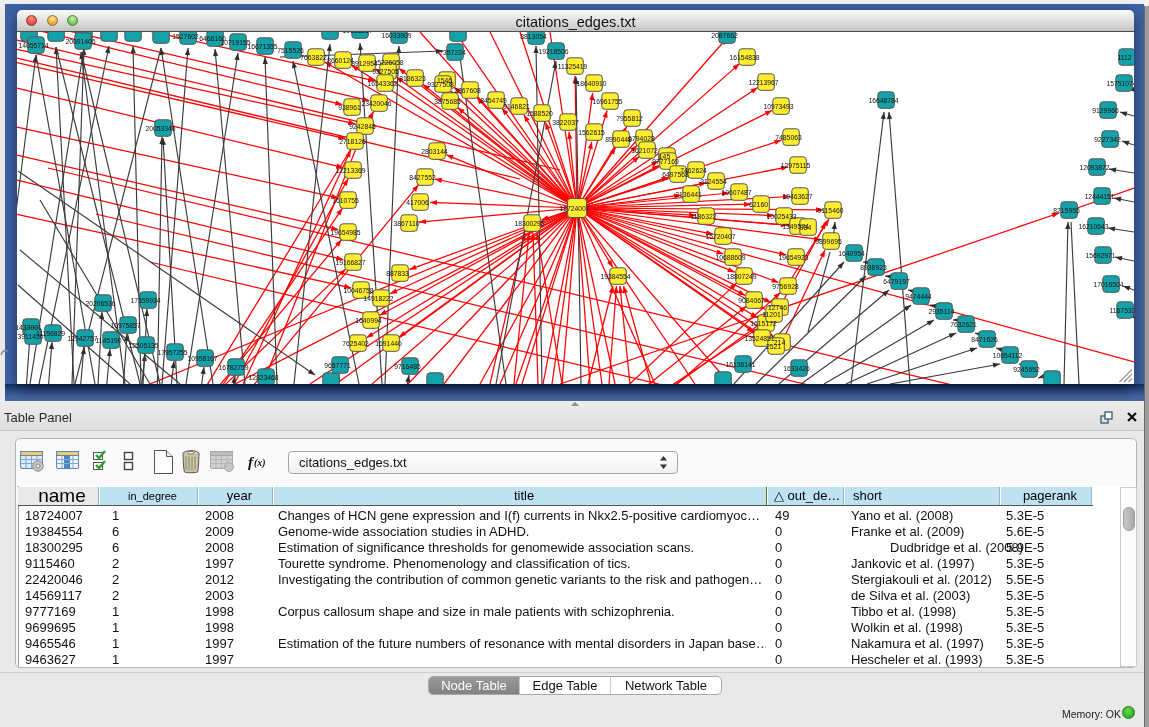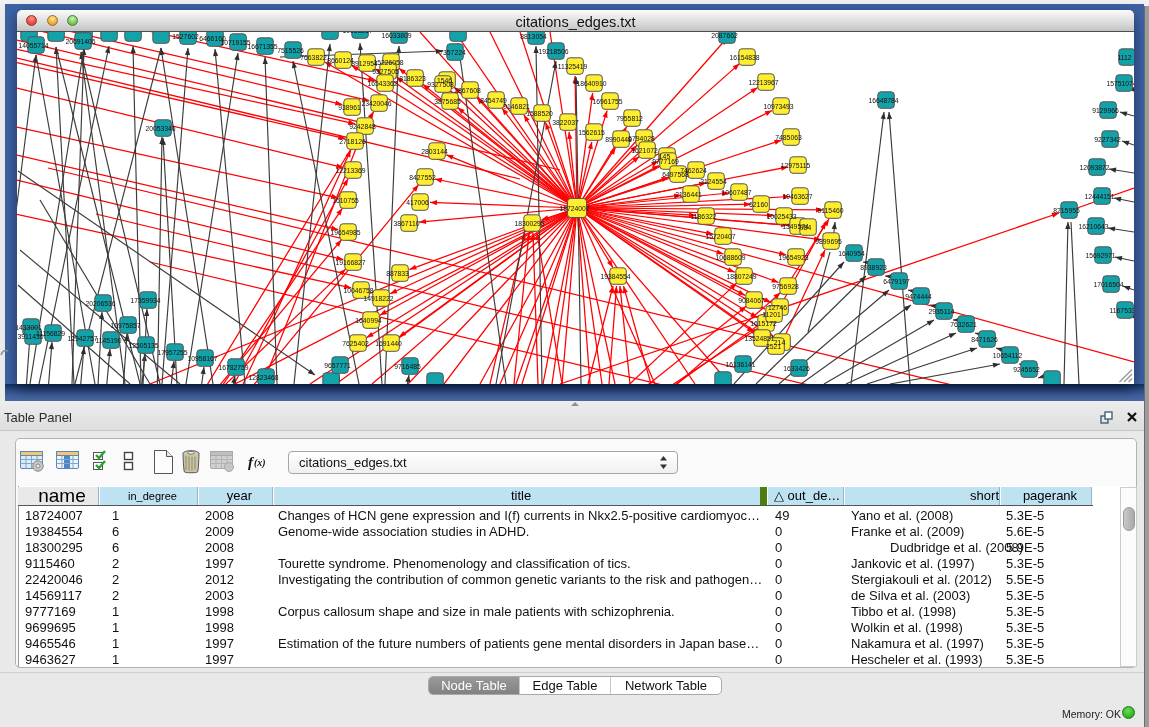--- a/index.html
+++ b/index.html
@@ -764,23 +764,23 @@
 </svg>
 
 <svg width="12" height="6" viewBox="0 0 12 6" style="position:absolute;left:569px;top:401px">
     <path d="M6 1l4 4H2z" fill="#8f8f8f"></path>
   </svg>
 
 <div class="abs" style="left:18px;top:486px;width:1110px;height:181px;background:#fff;border-left:1px solid #999"></div>
 <div style="position:absolute;left:18px;top:487px;width:81px;height:18px;background:#e9e9e9;border-right:1px solid #97b4c4;line-height:18px;text-align:center;text-indent:8px;font-size:19px;white-space:nowrap;overflow:hidden">name</div>
 <div style="position:absolute;left:100px;top:487px;width:98px;height:18px;background:#bfe2f2;border-right:1px solid #97b4c4;line-height:18px;text-align:center;text-indent:8px;font-size:11px;white-space:nowrap;overflow:hidden">in_degree</div>
 <div style="position:absolute;left:199px;top:487px;width:74px;height:18px;background:#bfe2f2;border-right:1px solid #97b4c4;line-height:18px;text-align:center;text-indent:8px;font-size:13px;white-space:nowrap;overflow:hidden">year</div>
-<div style="position:absolute;left:274px;top:487px;width:493px;height:18px;background:#bfe2f2;border-right:7px solid #4d7c0f;line-height:18px;text-align:center;text-indent:8px;font-size:13px;white-space:nowrap;overflow:hidden">title</div>
+<div style="position:absolute;left:274px;top:487px;width:493px;height:18px;background:#bfe2f2;border-right:1px solid #4d7c0f;line-height:18px;text-align:center;text-indent:8px;font-size:13px;white-space:nowrap;overflow:hidden">title</div>
 <div style="position:absolute;left:768px;top:487px;width:76px;height:18px;background:#bfe2f2;border-right:1px solid #97b4c4;line-height:18px;text-align:left;padding-left:6px;font-size:13px;white-space:nowrap;overflow:hidden">△ out_de…</div>
-<div style="position:absolute;left:845px;top:487px;width:155px;height:18px;background:#bfe2f2;border-right:1px solid #97b4c4;line-height:18px;text-align:right;text-indent:8px;font-size:13px;white-space:nowrap;overflow:hidden">short</div>
+<div style="position:absolute;left:845px;top:487px;width:155px;height:18px;background:#bfe2f2;border-right:1px solid #97b4c4;line-height:18px;text-align:left;text-indent:8px;font-size:13px;white-space:nowrap;overflow:hidden">short</div>
 <div style="position:absolute;left:1001px;top:487px;width:91px;height:18px;background:#bfe2f2;border-right:1px solid #97b4c4;line-height:18px;text-align:center;text-indent:8px;font-size:13px;white-space:nowrap;overflow:hidden">pagerank</div>
 <div class="abs" style="left:18px;top:505px;width:1075px;height:1px;background:#555"></div>
 <div class="abs" style="left:0;top:0;font-size:13px;color:#111">
 <div style="position:absolute;left:18px;top:508px;width:1075px;height:16px;line-height:16px">
       <div style="position:absolute;left:7px;top:0;width:73px;overflow:hidden;white-space:nowrap">18724007</div>
       <div style="position:absolute;left:94px;top:0;width:85px;overflow:hidden;white-space:nowrap">1</div>
       <div style="position:absolute;left:187px;top:0;width:67px;overflow:hidden;white-space:nowrap">2008</div>
       <div style="position:absolute;left:260px;top:0;width:488px;overflow:hidden;white-space:nowrap">Changes of HCN gene expression and I(f) currents in Nkx2.5-positive cardiomyoc…</div>
       <div style="position:absolute;left:757px;top:0;width:68px;overflow:hidden;white-space:nowrap">49</div>
       <div style="position:absolute;left:833px;top:0;width:148px;overflow:hidden;white-space:nowrap">Yano et al. (2008)</div>
@@ -792,20 +792,21 @@
       <div style="position:absolute;left:187px;top:0;width:67px;overflow:hidden;white-space:nowrap">2009</div>
       <div style="position:absolute;left:260px;top:0;width:488px;overflow:hidden;white-space:nowrap">Genome-wide association studies in ADHD.</div>
       <div style="position:absolute;left:757px;top:0;width:68px;overflow:hidden;white-space:nowrap">0</div>
       <div style="position:absolute;left:833px;top:0;width:148px;overflow:hidden;white-space:nowrap">Franke et al. (2009)</div>
       <div style="position:absolute;left:988px;top:0;width:85px;overflow:hidden;white-space:nowrap">5.6E-5</div>
     </div>
 <div style="position:absolute;left:18px;top:540px;width:1075px;height:16px;line-height:16px">
       <div style="position:absolute;left:7px;top:0;width:73px;overflow:hidden;white-space:nowrap">18300295</div>
       <div style="position:absolute;left:94px;top:0;width:85px;overflow:hidden;white-space:nowrap">6</div>
       <div style="position:absolute;left:187px;top:0;width:67px;overflow:hidden;white-space:nowrap">2008</div>
+      <div style="position:absolute;left:260px;top:0;width:488px;overflow:hidden;white-space:nowrap">Estimation of significance thresholds for genomewide association scans.</div>
       <div style="position:absolute;left:757px;top:0;width:68px;overflow:hidden;white-space:nowrap">0</div>
       <div style="position:absolute;left:872px;top:0;width:148px;overflow:hidden;white-space:nowrap">Dudbridge et al. (2008)</div>
       <div style="position:absolute;left:988px;top:0;width:85px;overflow:hidden;white-space:nowrap">5.9E-5</div>
     </div>
 <div style="position:absolute;left:18px;top:556px;width:1075px;height:16px;line-height:16px">
       <div style="position:absolute;left:7px;top:0;width:73px;overflow:hidden;white-space:nowrap">9115460</div>
       <div style="position:absolute;left:94px;top:0;width:85px;overflow:hidden;white-space:nowrap">2</div>
       <div style="position:absolute;left:187px;top:0;width:67px;overflow:hidden;white-space:nowrap">1997</div>
       <div style="position:absolute;left:260px;top:0;width:488px;overflow:hidden;white-space:nowrap">Tourette syndrome. Phenomenology and classification of tics.</div>
       <div style="position:absolute;left:757px;top:0;width:68px;overflow:hidden;white-space:nowrap">0</div>
@@ -843,21 +844,21 @@
       <div style="position:absolute;left:94px;top:0;width:85px;overflow:hidden;white-space:nowrap">1</div>
       <div style="position:absolute;left:187px;top:0;width:67px;overflow:hidden;white-space:nowrap">1998</div>
       <div style="position:absolute;left:757px;top:0;width:68px;overflow:hidden;white-space:nowrap">0</div>
       <div style="position:absolute;left:833px;top:0;width:148px;overflow:hidden;white-space:nowrap">Wolkin et al. (1998)</div>
       <div style="position:absolute;left:988px;top:0;width:85px;overflow:hidden;white-space:nowrap">5.3E-5</div>
     </div>
 <div style="position:absolute;left:18px;top:636px;width:1075px;height:16px;line-height:16px">
       <div style="position:absolute;left:7px;top:0;width:73px;overflow:hidden;white-space:nowrap">9465546</div>
       <div style="position:absolute;left:94px;top:0;width:85px;overflow:hidden;white-space:nowrap">1</div>
       <div style="position:absolute;left:187px;top:0;width:67px;overflow:hidden;white-space:nowrap">1997</div>
-      <div style="position:absolute;left:260px;top:0;width:488px;overflow:hidden;white-space:nowrap">Estimation of the future numbers of patients gene mental disorders in Japan base…</div>
+      <div style="position:absolute;left:260px;top:0;width:488px;overflow:hidden;white-space:nowrap">Estimation of the future numbers of resonance with mental disorders in Japan base…</div>
       <div style="position:absolute;left:757px;top:0;width:68px;overflow:hidden;white-space:nowrap">0</div>
       <div style="position:absolute;left:833px;top:0;width:148px;overflow:hidden;white-space:nowrap">Nakamura et al. (1997)</div>
       <div style="position:absolute;left:988px;top:0;width:85px;overflow:hidden;white-space:nowrap">5.3E-5</div>
     </div>
 <div style="position:absolute;left:18px;top:652px;width:1075px;height:16px;line-height:16px">
       <div style="position:absolute;left:7px;top:0;width:73px;overflow:hidden;white-space:nowrap">9463627</div>
       <div style="position:absolute;left:94px;top:0;width:85px;overflow:hidden;white-space:nowrap">1</div>
       <div style="position:absolute;left:187px;top:0;width:67px;overflow:hidden;white-space:nowrap">1997</div>
       <div style="position:absolute;left:757px;top:0;width:68px;overflow:hidden;white-space:nowrap">0</div>
       <div style="position:absolute;left:833px;top:0;width:148px;overflow:hidden;white-space:nowrap">Hescheler et al. (1993)</div>

